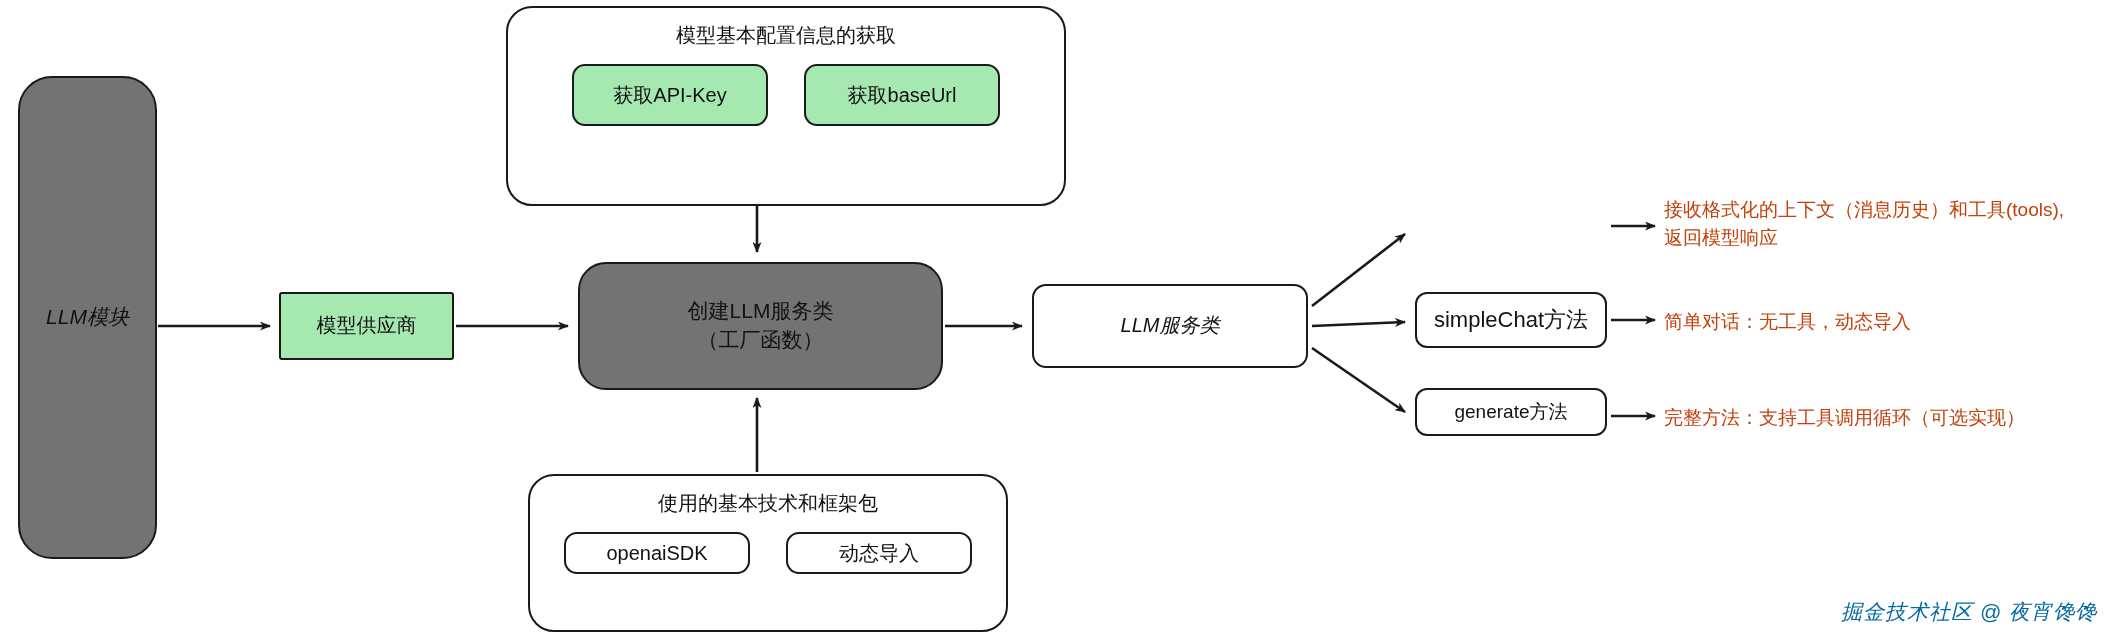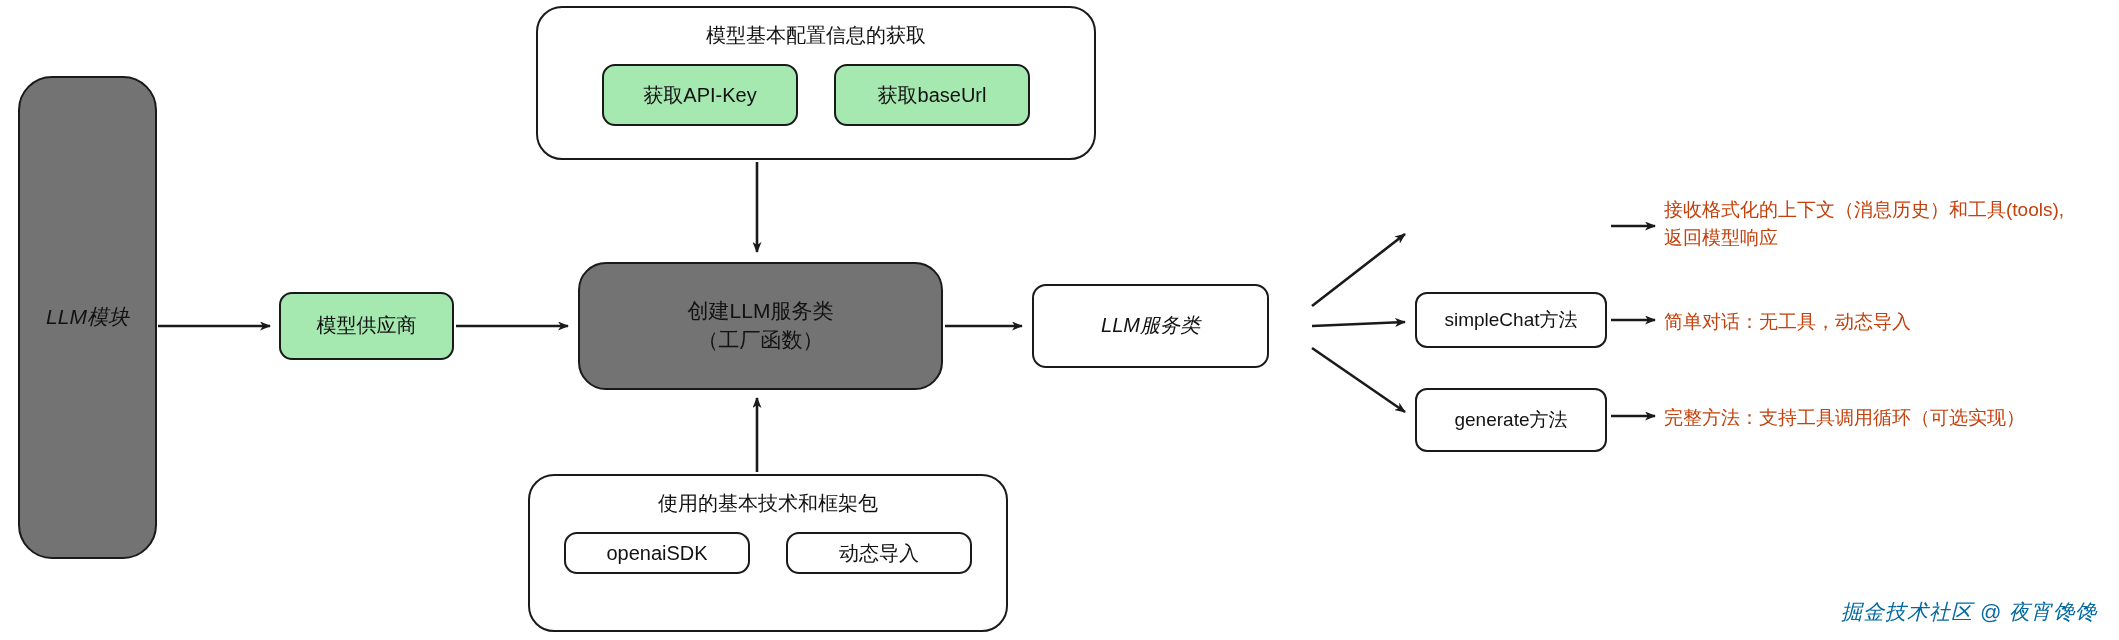--- a/index.html
+++ b/index.html
@@ -42,52 +42,52 @@
   .white   { background: #ffffff; }
 
   
   #n-llm-module {
     left: 18px; top: 76px; width: 139px; height: 483px;
     border-radius: 34px;
     font-size: 21px; font-style: italic;
   }
   #n-provider {
     left: 279px; top: 292px; width: 175px; height: 68px;
-    border-radius: 13px; font-size: 20px;
+    border-radius: 3px; font-size: 20px;
   }
   #n-factory {
     left: 578px; top: 262px; width: 365px; height: 128px;
     border-radius: 28px; font-size: 21px;
   }
   #n-llm-service {
-    left: 1032px; top: 284px; width: 237px; height: 84px;
+    left: 1032px; top: 284px; width: 276px; height: 84px;
     border-radius: 14px; font-size: 20px; font-style: italic;
   }
   #n-complete {
     left: 1415px; top: 198px; width: 192px; height: 56px;
     border-radius: 12px; font-size: 19px;
   }
   #n-simplechat {
     left: 1415px; top: 292px; width: 192px; height: 56px;
-    border-radius: 12px; font-size: 19px;
+    border-radius: 12px; font-size: 22px;
   }
   #n-generate {
-    left: 1415px; top: 388px; width: 192px; height: 64px;
+    left: 1415px; top: 388px; width: 192px; height: 48px;
     border-radius: 12px; font-size: 19px;
   }
 
   
   .group {
     position: absolute;
     box-sizing: border-box;
     border: 2.6px solid #1a1a1a;
     border-radius: 26px;
     background: #ffffff;
   }
-  #g-config { left: 536px; top: 6px; width: 560px; height: 154px; }
+  #g-config { left: 506px; top: 6px; width: 560px; height: 200px; }
   #g-tech   { left: 528px; top: 474px; width: 480px; height: 158px; }
   .group-title {
     position: absolute;
     left: 0; right: 0; top: 14px;
     text-align: center;
     font-size: 20px;
     color: #121212;
   }
   .group-row {
     position: absolute;

